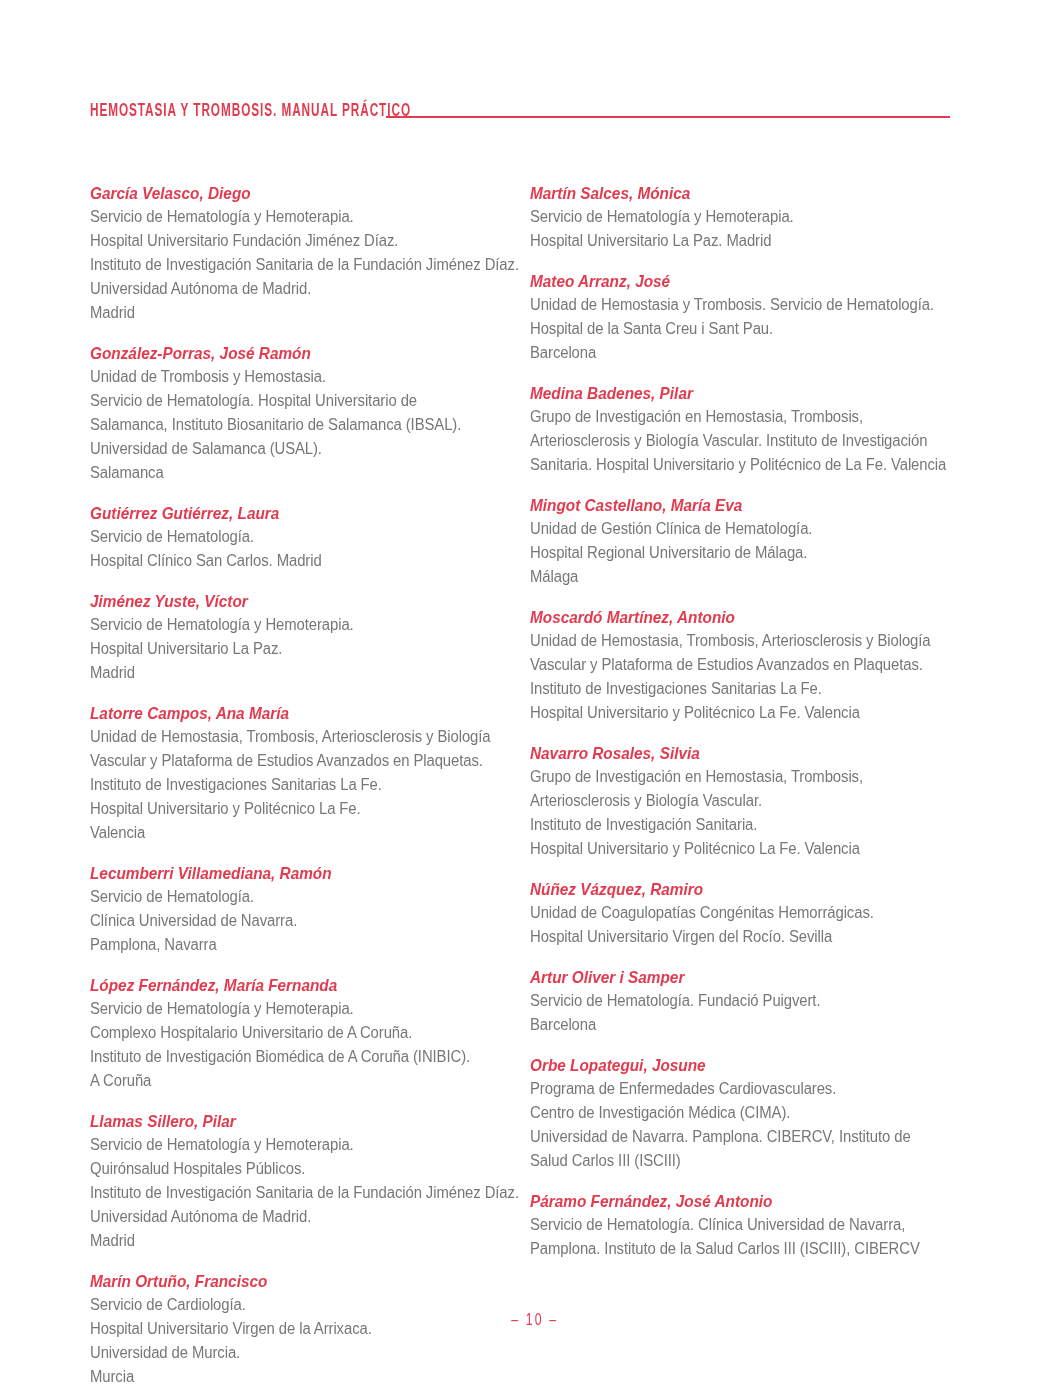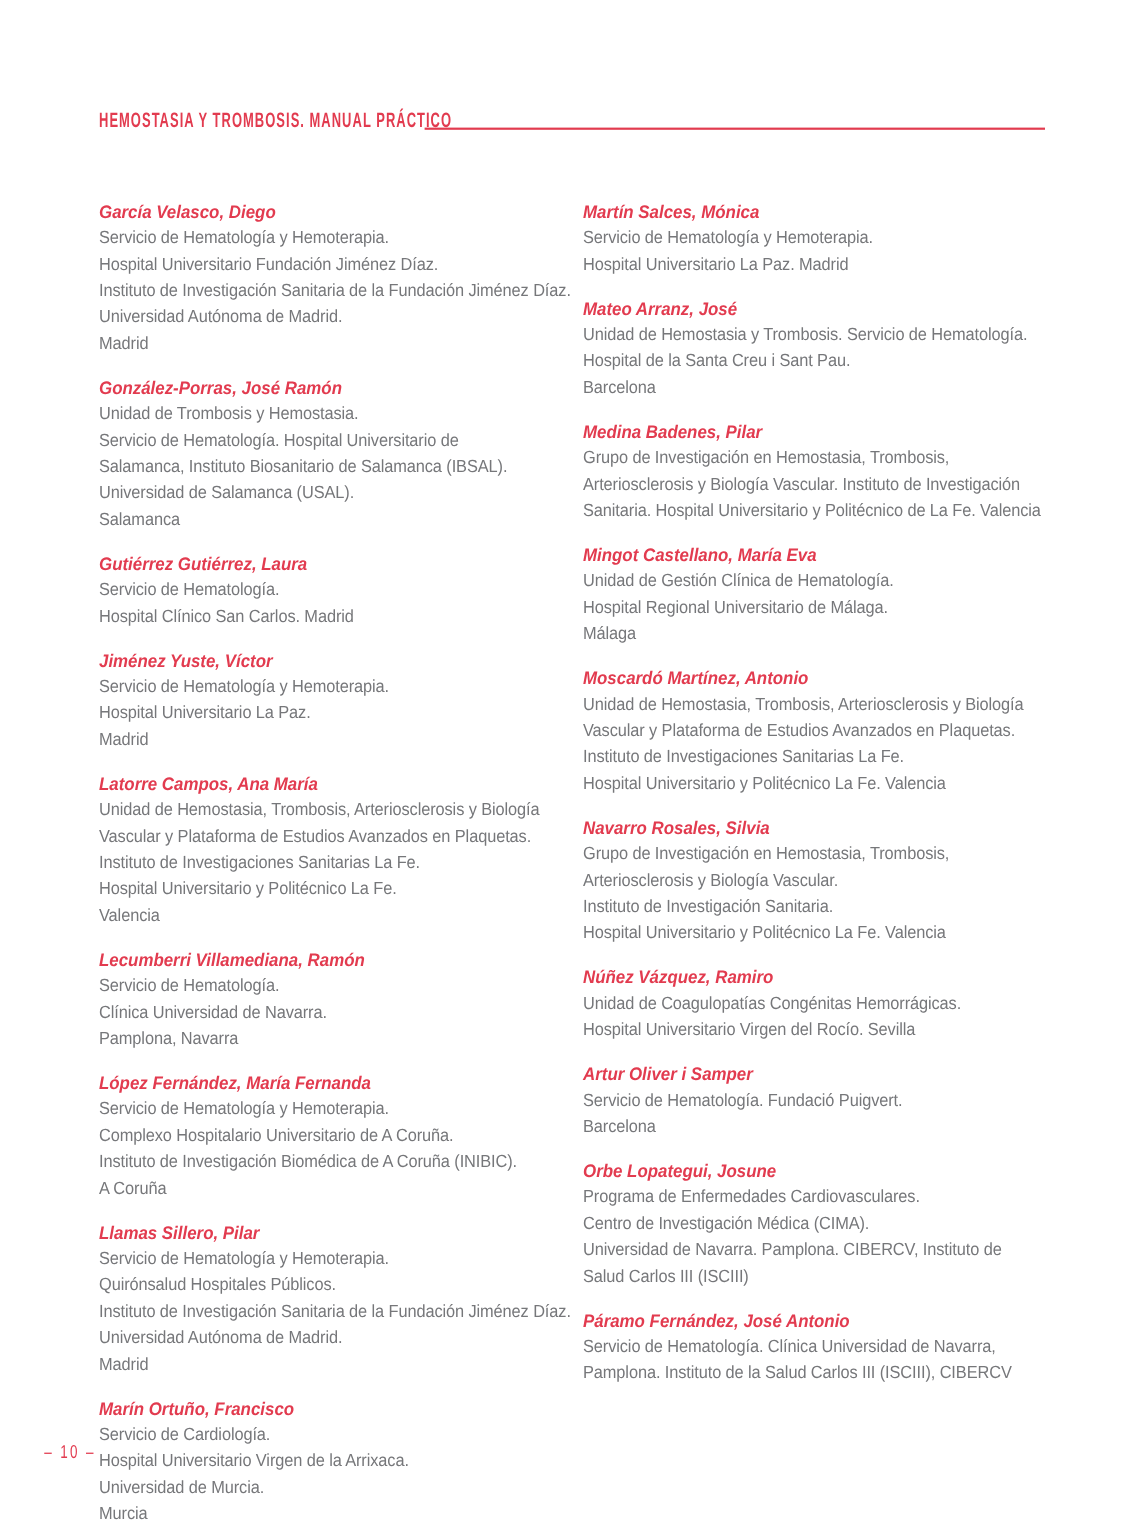--- a/index.html
+++ b/index.html
@@ -66,21 +66,21 @@
     line-height:24px;
     white-space:nowrap;
     letter-spacing:-0.1px;
   }
   
   .page-footer{
     position:absolute;
     left:0;
     right:0;
     top:1310px;
-    text-align:left;
+    text-align:center;
     padding-left:31px;
   }
   .page-number{
     display:inline-block;
     color:var(--accent);
     font-size:17px;
     letter-spacing:3px;
     transform:scaleX(0.72);
     transform-origin:center top;
     white-space:nowrap;

